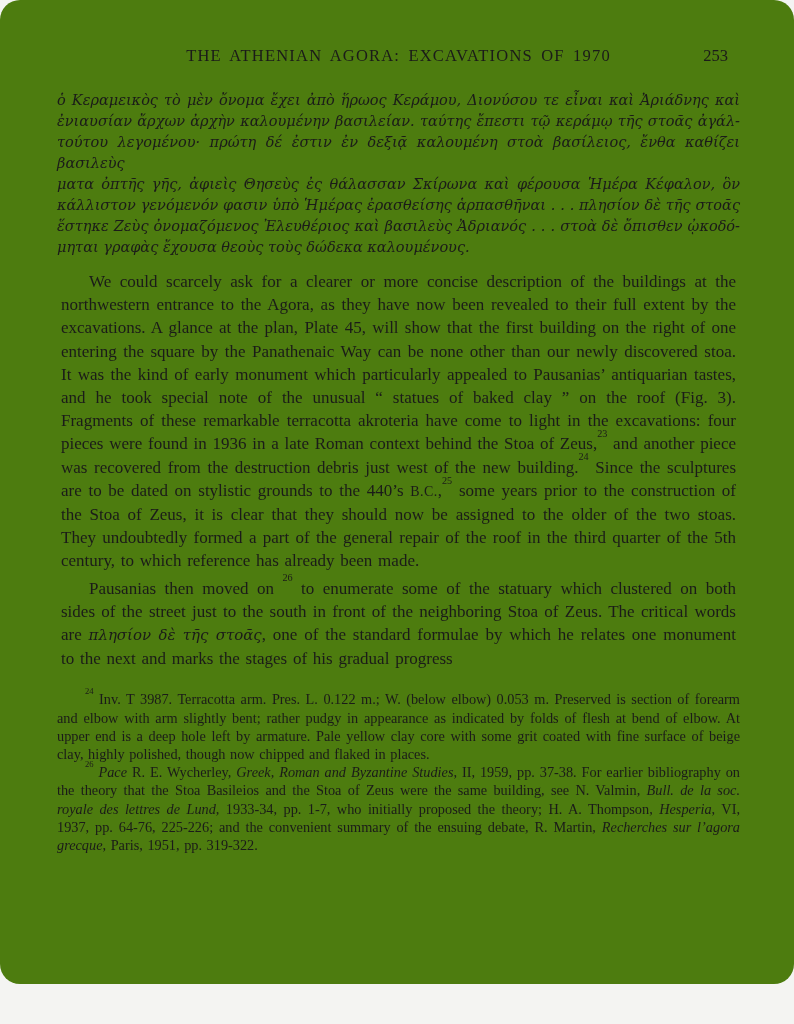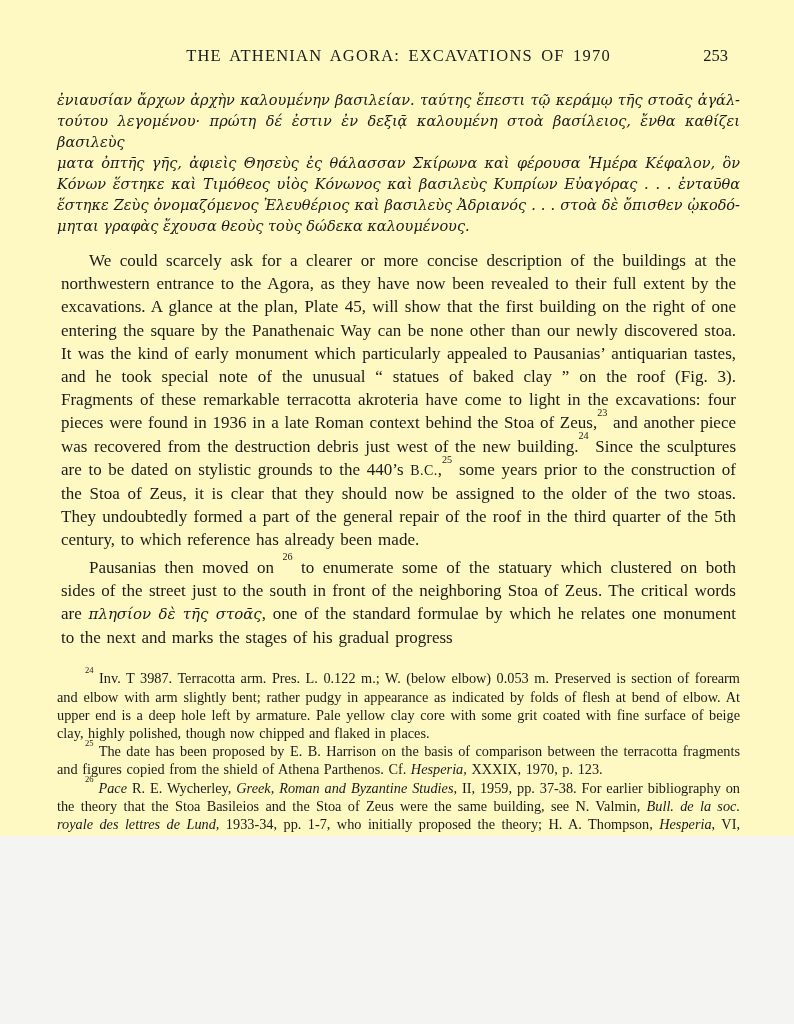--- a/index.html
+++ b/index.html
@@ -3,28 +3,29 @@
 <meta charset="utf-8">
 <style>
   html, body {
     margin: 0;
     padding: 0;
     background: #f4f4f2;
   }
   .page {
     position: relative;
     width: 794px;
-    height: 836px;
+    height: 984px;
     margin: 0 auto;
     box-sizing: border-box;
-    background: #fef9c3;
+    background: #4d7c0f;
     color: #1b1b19;
     padding: 46px 54px 0 57px;
     font-family: "Liberation Serif", "DejaVu Serif", serif;
     overflow: hidden;
+    border-radius: 20px;
   }
   .header {
     position: relative;
     height: 22px;
     margin-bottom: 22px;
   }
   .running-title {
     text-align: center;
     font-size: 16.5px;
     letter-spacing: 1.2px;
@@ -95,31 +96,31 @@
 <body>
 
 <div class="page">
 
   <div class="header">
     <div class="running-title">THE ATHENIAN AGORA: EXCAVATIONS OF 1970</div>
     <div class="page-number">253</div>
   </div>
 
   <div class="greek-quote">
+      <div class="greek-line">ὁ Κεραμεικὸς τὸ μὲν ὄνομα ἔχει ἀπὸ ἥρωος Κεράμου, Διονύσου τε εἶναι καὶ Ἀριάδνης καὶ</div>
       <div class="greek-line">ἐνιαυσίαν ἄρχων ἀρχὴν καλουμένην βασιλείαν. ταύτης ἔπεστι τῷ κεράμῳ τῆς στοᾶς ἀγάλ-</div>
       <div class="greek-line">τούτου λεγομένου· πρώτη δέ ἐστιν ἐν δεξιᾷ καλουμένη στοὰ βασίλειος, ἔνθα καθίζει βασιλεὺς</div>
       <div class="greek-line">ματα ὀπτῆς γῆς, ἀφιεὶς Θησεὺς ἐς θάλασσαν Σκίρωνα καὶ φέρουσα Ἡμέρα Κέφαλον, ὃν</div>
-      <div class="greek-line">Κόνων ἕστηκε καὶ Τιμόθεος υἱὸς Κόνωνος καὶ βασιλεὺς Κυπρίων Εὐαγόρας . . . ἐνταῦθα</div>
+      <div class="greek-line">κάλλιστον γενόμενόν φασιν ὑπὸ Ἡμέρας ἐρασθείσης ἁρπασθῆναι . . . πλησίον δὲ τῆς στοᾶς</div>
       <div class="greek-line">ἕστηκε Ζεὺς ὀνομαζόμενος Ἐλευθέριος καὶ βασιλεὺς Ἀδριανός . . . στοὰ δὲ ὄπισθεν ᾠκοδό-</div>
       <div class="greek-line last">μηται γραφὰς ἔχουσα θεοὺς τοὺς δώδεκα καλουμένους.</div>
     </div>
 
   <p class="body-para"><span>We could scarcely ask for a clearer or more concise description of the buildings at the northwestern entrance to the Agora, as they have now been revealed to their full extent by the excavations.  A glance at the plan, Plate 45, will show that the first building on the right of one entering the square by the Panathenaic Way can be none other than our newly discovered stoa.  It was the kind of early monument which particularly appealed to Pausanias’ antiquarian tastes, and he took special note of the unusual “ statues of baked clay ” on the roof (Fig. 3).  Fragments of these remarkable terracotta akroteria have come to light in the excavations: four pieces were found in 1936 in a late Roman context behind the Stoa of Zeus,</span><sup class="fn">23</sup><span> and another piece was recovered from the destruction debris just west of the new building.</span><sup class="fn">24</sup><span>  Since the sculptures are to be dated on stylistic grounds to the 440’s </span><span class="sc">B.C.</span><span>,</span><sup class="fn">25</sup><span> some years prior to the construction of the Stoa of Zeus, it is clear that they should now be assigned to the older of the two stoas.  They undoubtedly formed a part of the general repair of the roof in the third quarter of the 5th century, to which reference has already been made.</span></p>
 
   <p class="body-para"><span>Pausanias then moved on </span><sup class="fn">26</sup><span> to enumerate some of the statuary which clustered on both sides of the street just to the south in front of the neighboring Stoa of Zeus. The critical words are </span><span class="gk">πλησίον δὲ τῆς στοᾶς</span><span>, one of the standard formulae by which he relates one monument to the next and marks the stages of his gradual progress</span></p>
 
   <div class="footnotes">
     <p class="footnote"><sup class="fn">24</sup><span> Inv. T 3987.  Terracotta arm.  Pres. L. 0.122 m.; W. (below elbow) 0.053 m.  Preserved is section of forearm and elbow with arm slightly bent; rather pudgy in appearance as indicated by folds of flesh at bend of elbow.  At upper end is a deep hole left by armature.  Pale yellow clay core with some grit coated with fine surface of beige clay, highly polished, though now chipped and flaked in places.</span></p>
-    <p class="footnote"><sup class="fn">25</sup><span> The date has been proposed by E. B. Harrison on the basis of comparison between the terracotta fragments and figures copied from the shield of Athena Parthenos.  Cf. </span><span class="it">Hesperia,</span><span> XXXIX, 1970, p. 123.</span></p>
     <p class="footnote"><sup class="fn">26</sup><span> </span><span class="it">Pace</span><span> R. E. Wycherley, </span><span class="it">Greek, Roman and Byzantine Studies</span><span>, II, 1959, pp. 37-38.  For earlier bibliography on the theory that the Stoa Basileios and the Stoa of Zeus were the same building, see N. Valmin, </span><span class="it">Bull. de la soc. royale des lettres de Lund,</span><span> 1933-34, pp. 1-7, who initially proposed the theory; H. A. Thompson, </span><span class="it">Hesperia</span><span>, VI, 1937, pp. 64-76, 225-226; and the convenient summary of the ensuing debate, R. Martin, </span><span class="it">Recherches sur l’agora grecque</span><span>, Paris, 1951, pp. 319-322.</span></p>
   </div>
 
 </div>
 
 </body></html>

